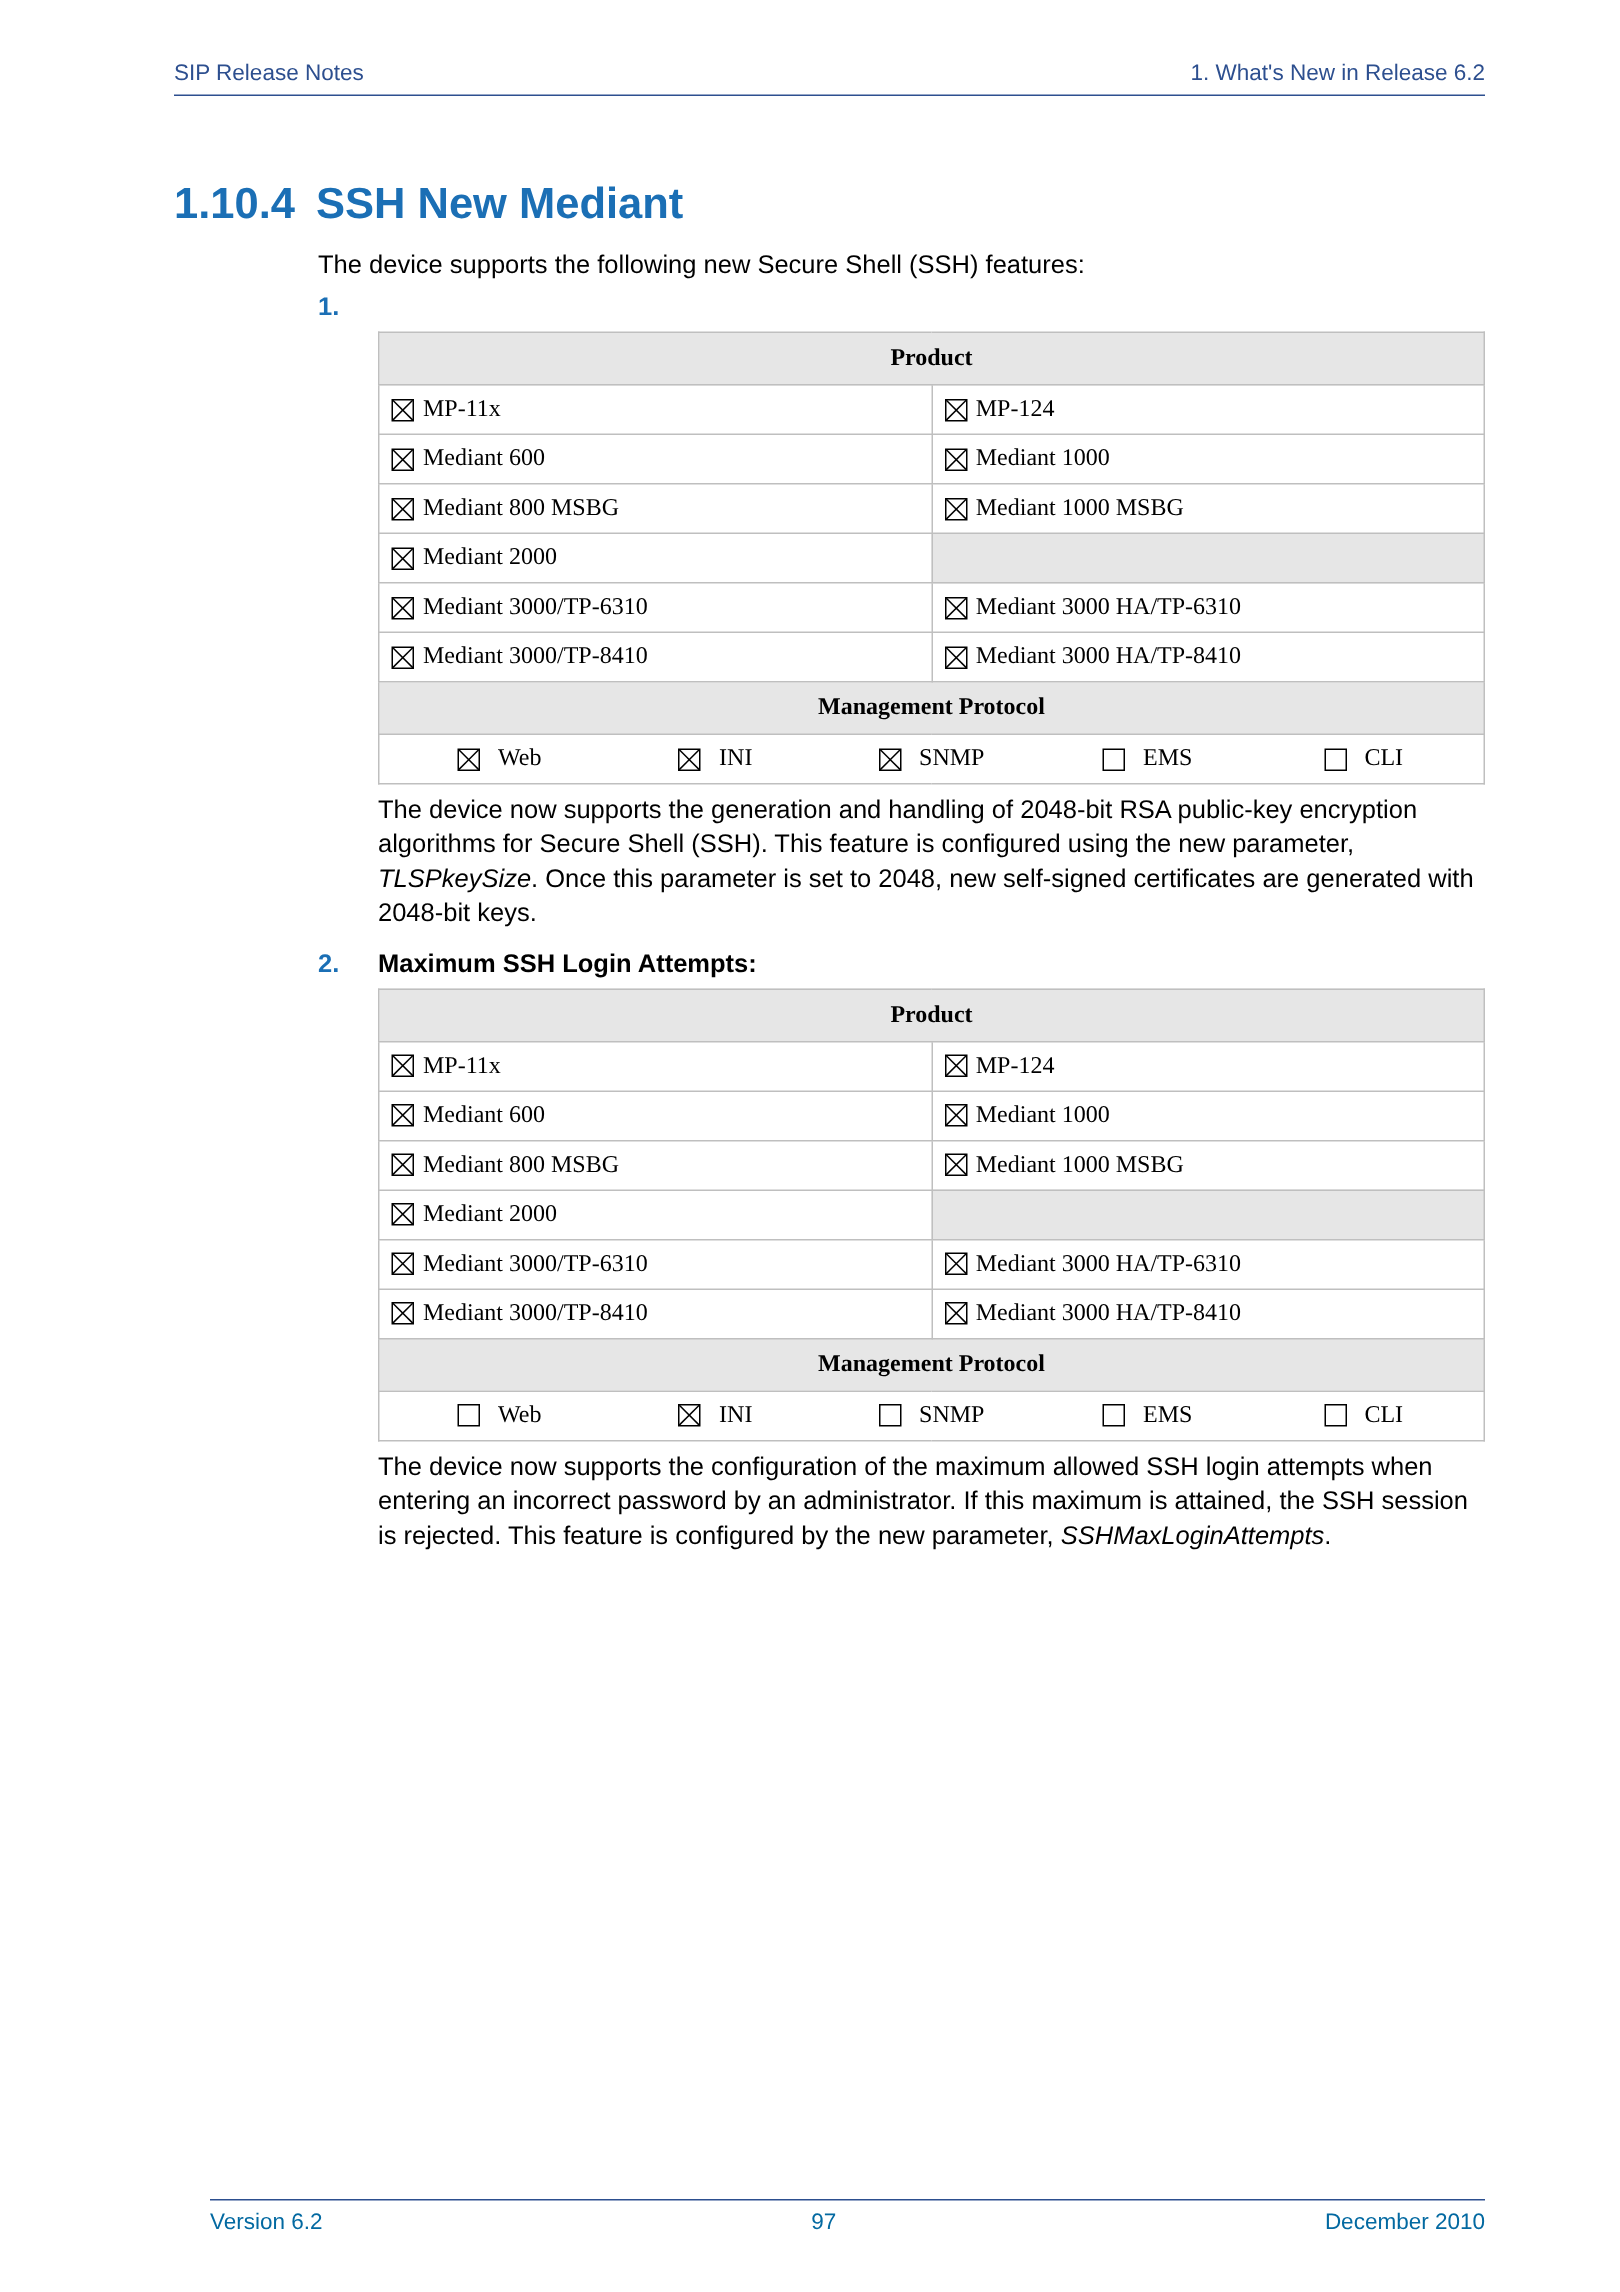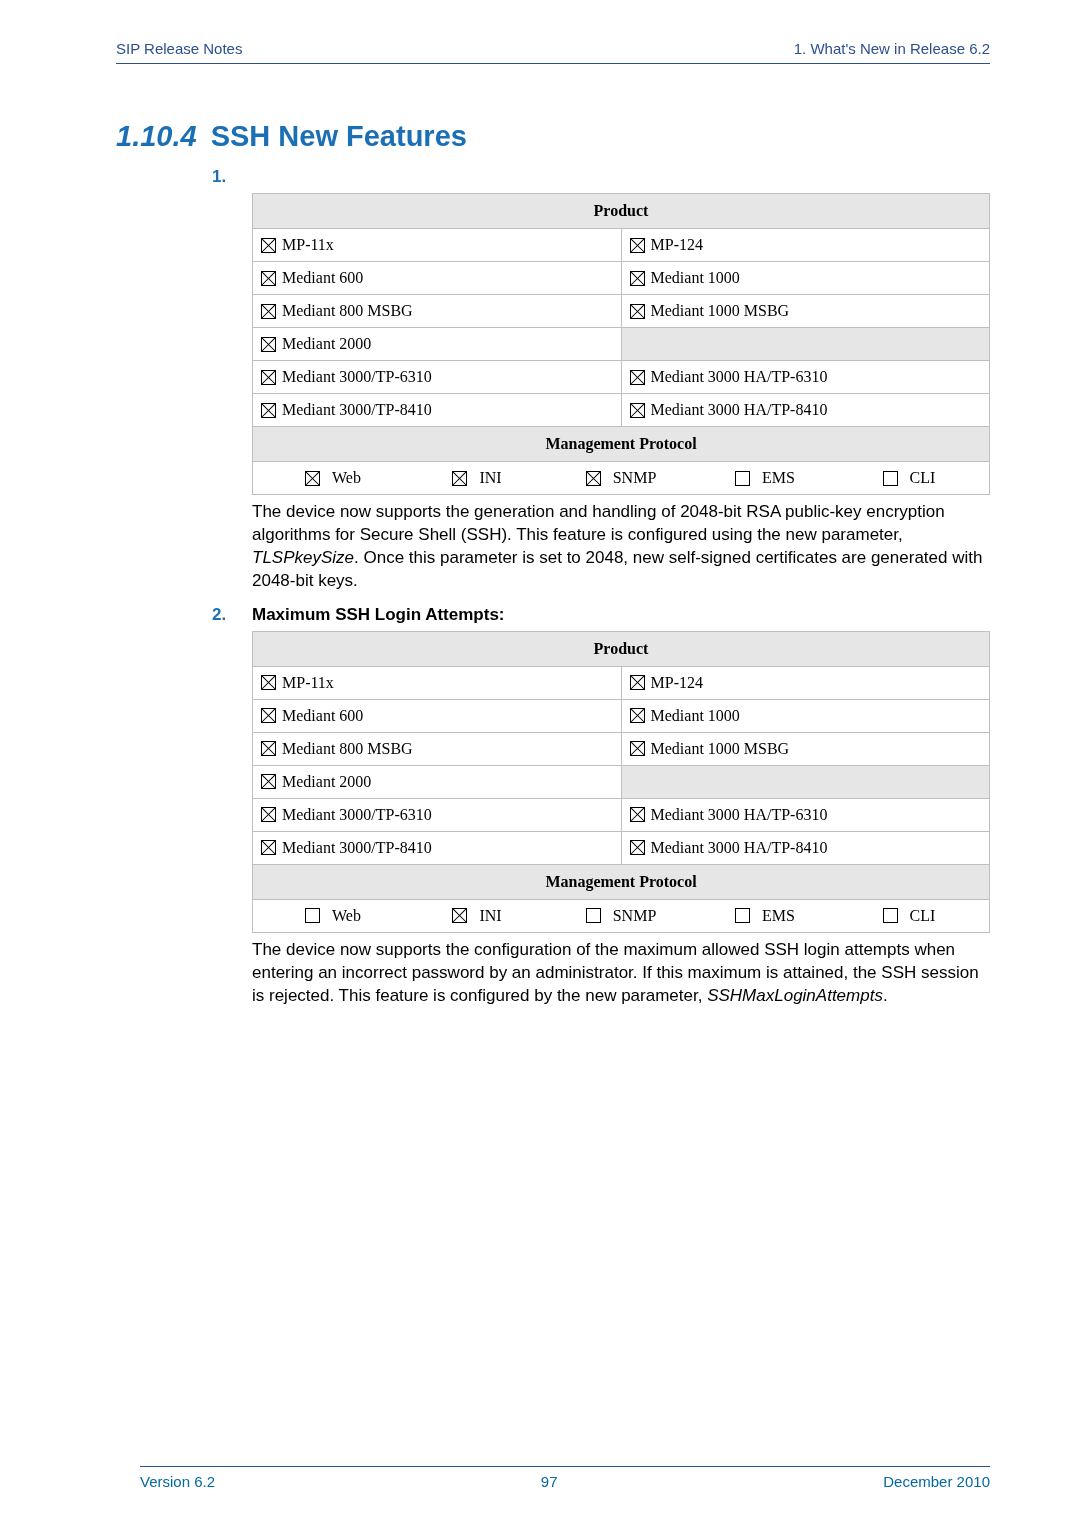--- a/index.html
+++ b/index.html
@@ -23,21 +23,21 @@
     padding-bottom: 6px;
     border-bottom: 1.5px solid #2d4f8f;
     margin-bottom: 56px;
   }
   h2.section-title {
     color: #1b6fb5;
     font-size: 29px;
     font-weight: bold;
     margin-bottom: 14px;
   }
-  .section-num { margin-right: 14px; font-style: italic; }
+  .section-num { margin-right: 14px; }
   .intro-line {
     margin-left: 96px;
     margin-bottom: 8px;
   }
   .numbered-row {
     display: flex;
     margin-left: 96px;
     margin-bottom: 6px;
   }
   .num-label {
@@ -121,23 +121,24 @@
 </head>
 <body>
 
 <div class="page">
   <div class="header-row">
     <span>SIP Release Notes</span>
     <span>1. What's New in Release 6.2</span>
   </div>
 
   <h2 class="section-title">
-    <span class="section-num">1.10.4</span><span>SSH New Features</span>
+    <span class="section-num">1.10.4</span><span>SSH New Mediant</span>
   </h2>
 
+  <p class="intro-line">The device supports the following new Secure Shell (SSH) features:</p>
 
   <div class="numbered-row">
     <span class="num-label">1.</span>
   </div>
 
   <div class="table-wrap">
     <table class="prod">
       <tbody>
           <tr>
             <th colspan="2">Product</th>

